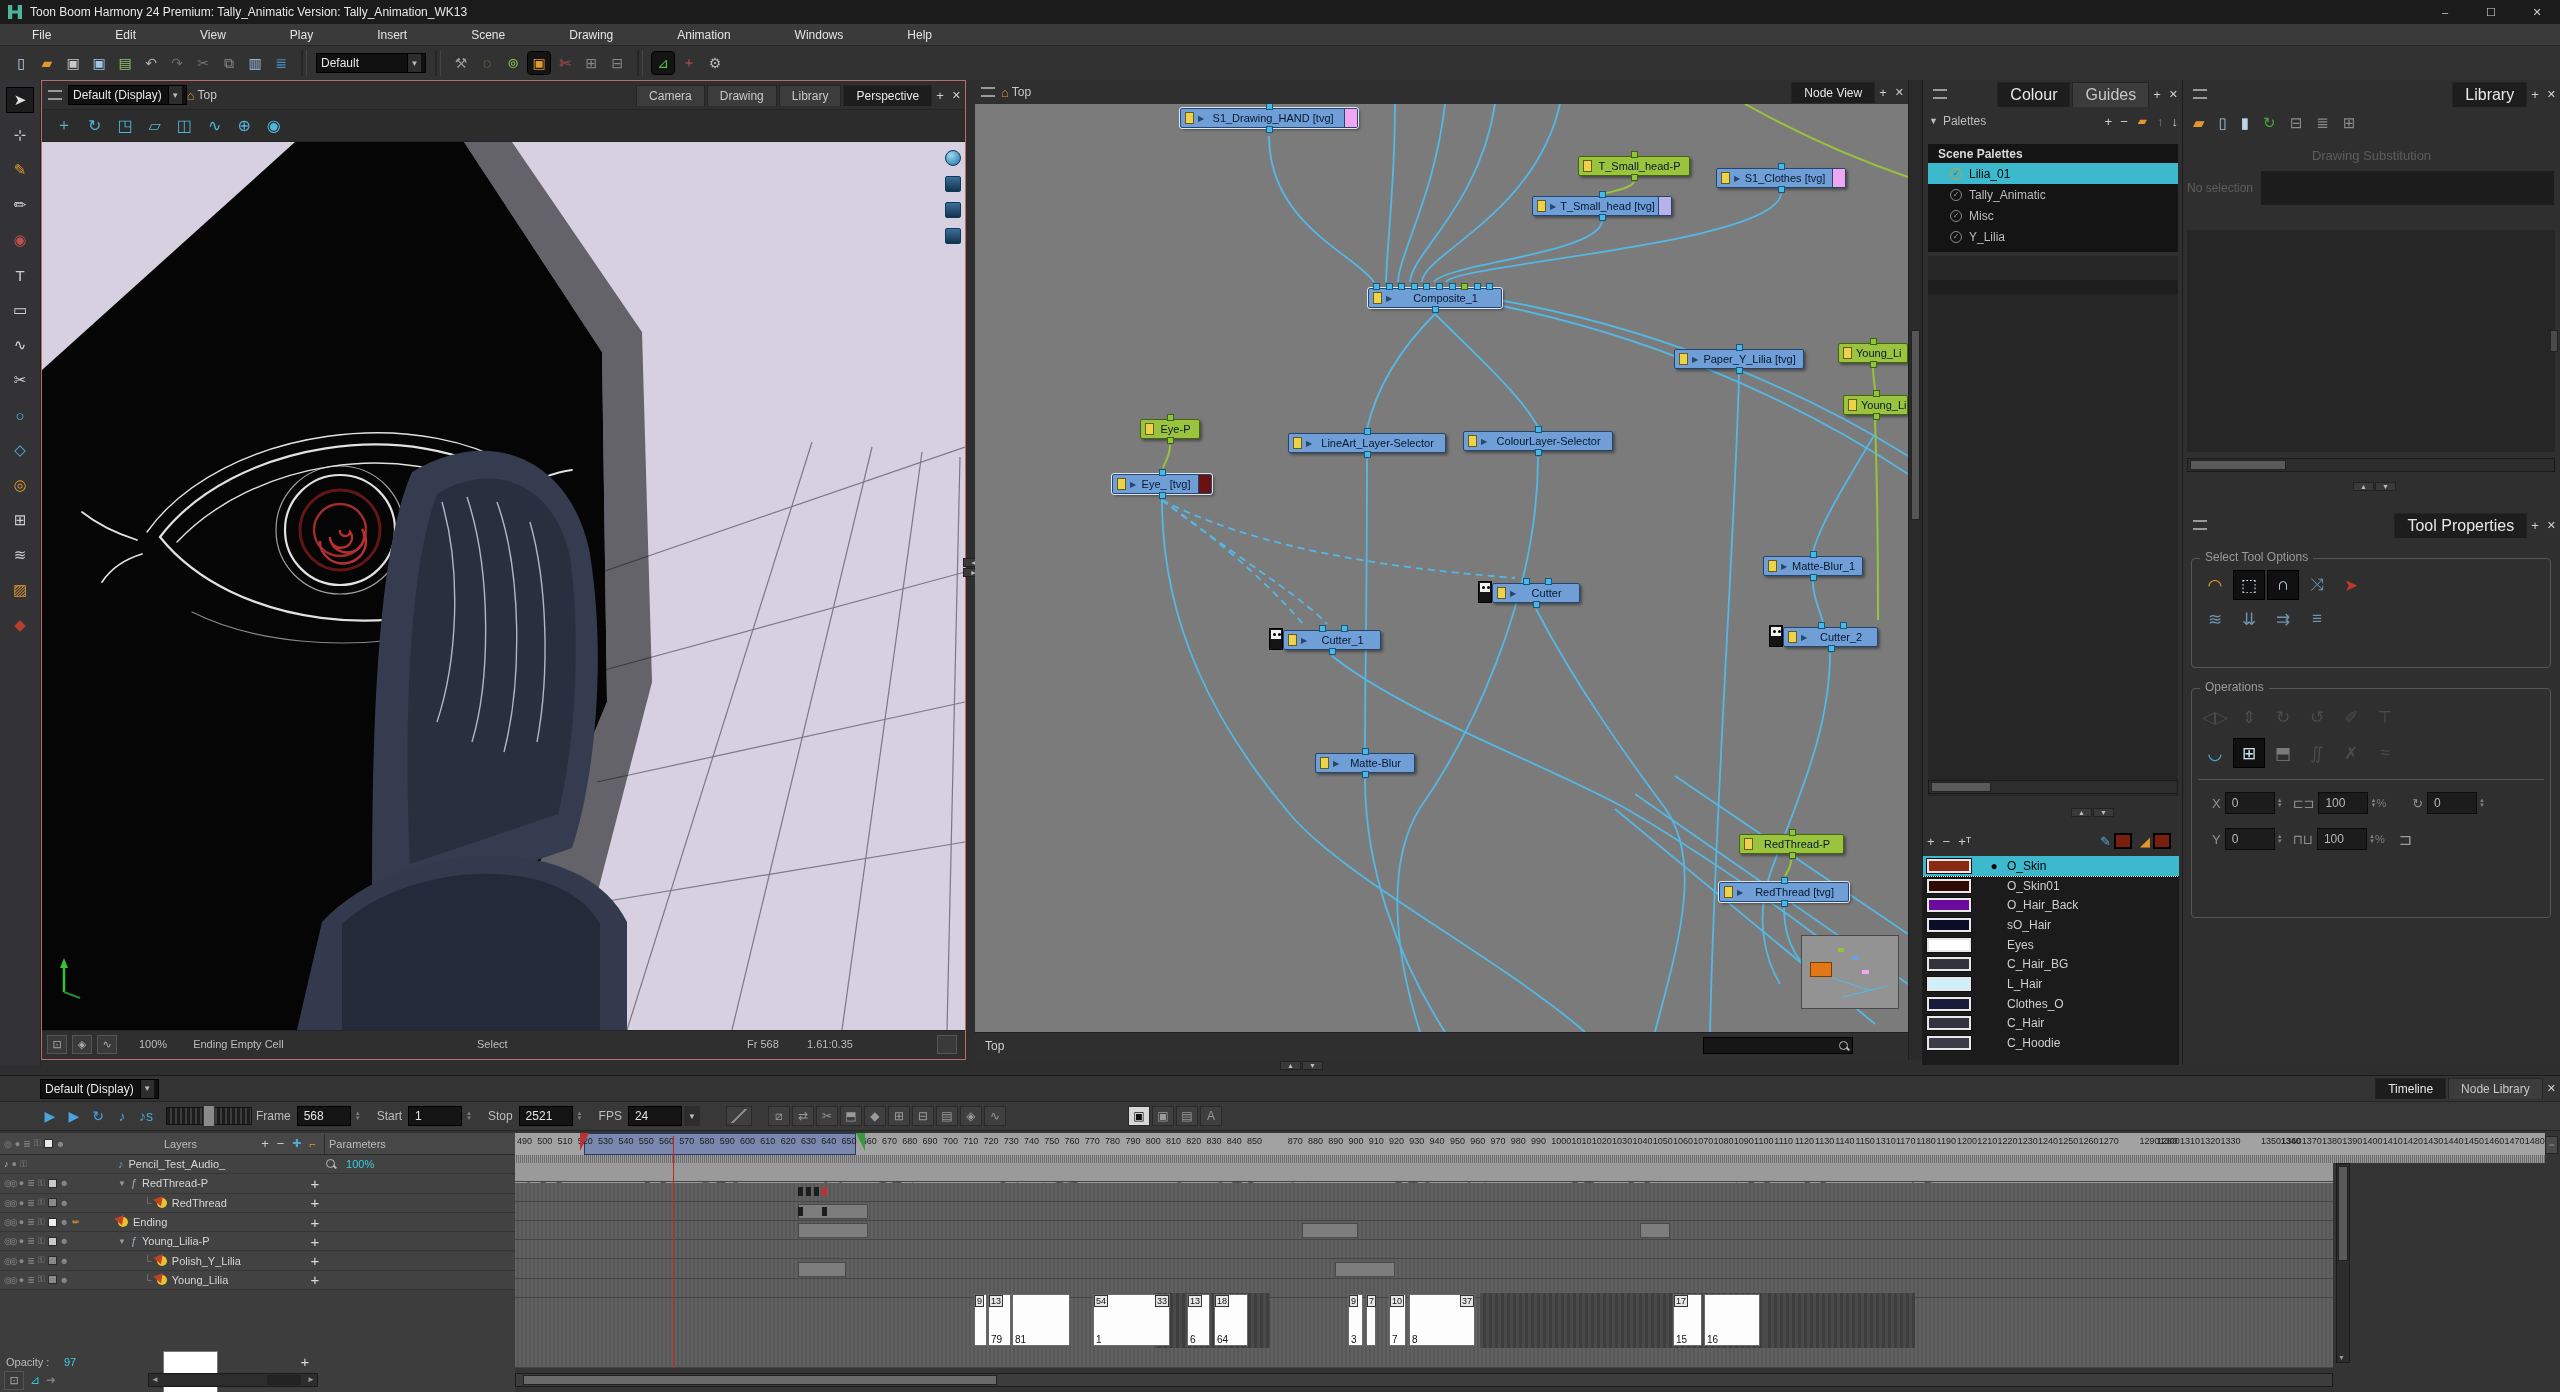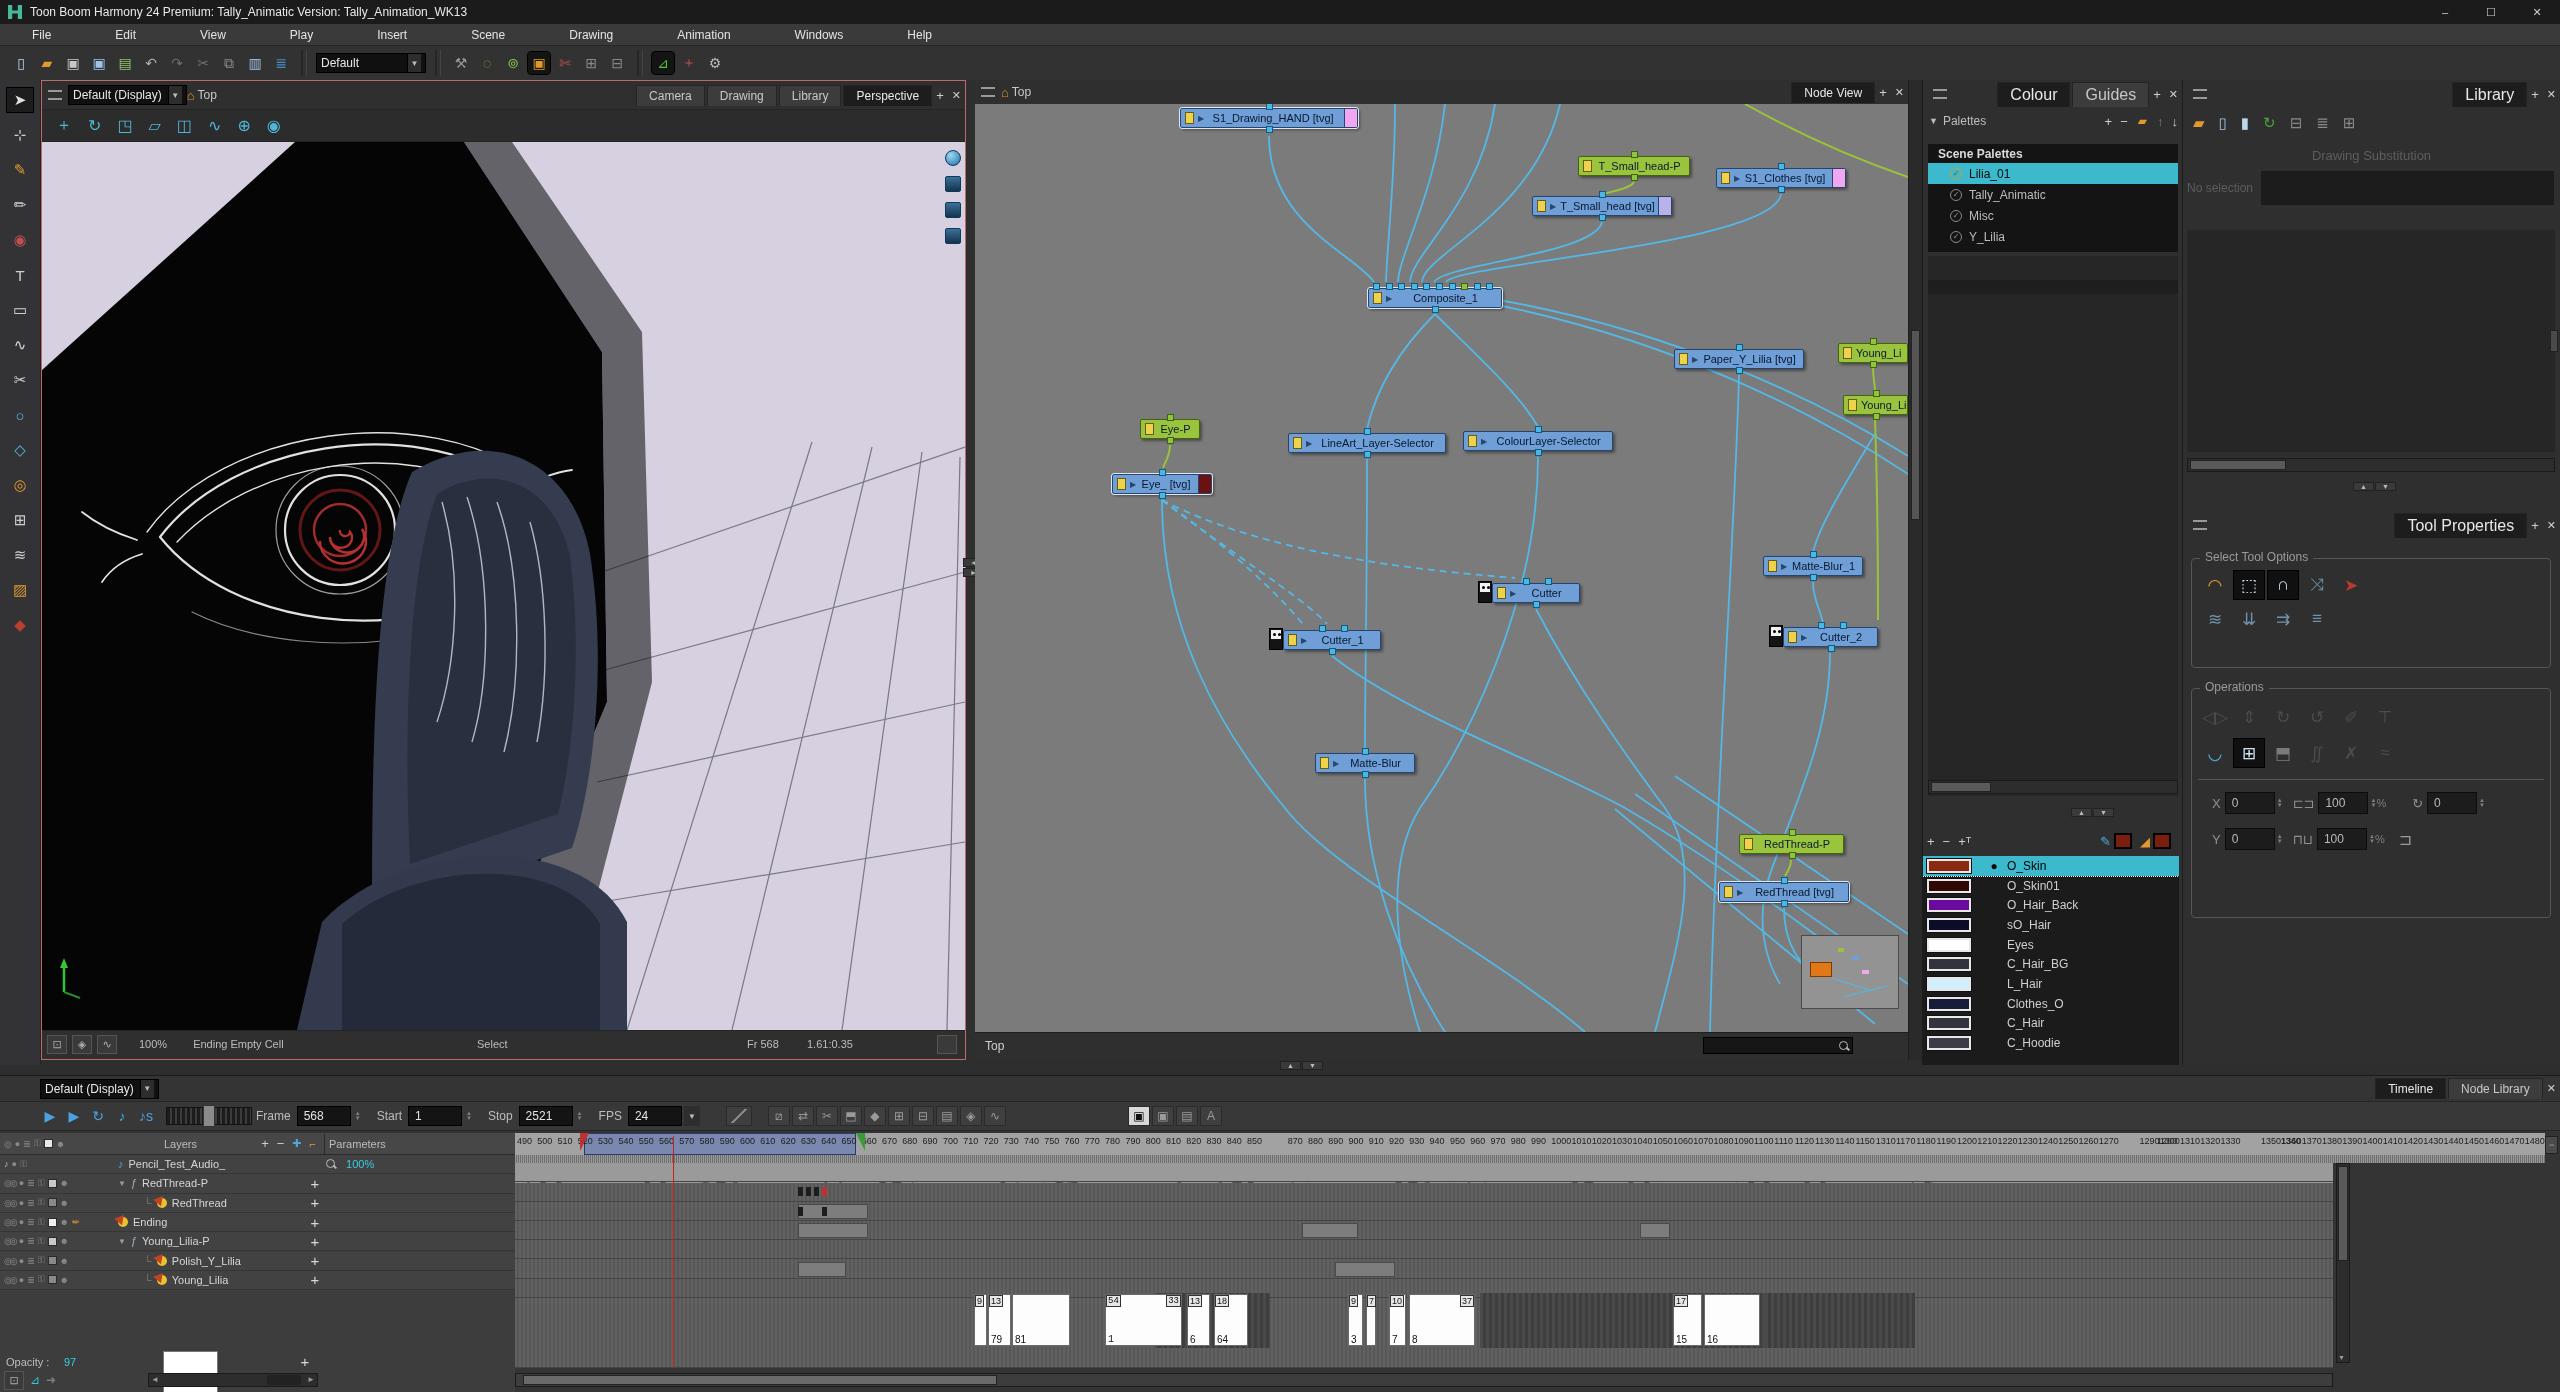--- a/index.html
+++ b/index.html
@@ -1200,21 +1200,21 @@
         <div class="thumb" style="left: 459px; width: 13px;">
           <span class="bdg">9</span>
         </div>
         <div class="thumb" style="left: 473px; width: 23px;">
           <span class="bdg">13</span>
           <span class="num">79</span>
         </div>
         <div class="thumb" style="left: 497px; width: 58px;">
           <span class="num">81</span>
         </div>
-        <div class="thumb" style="left: 590px; width: 77px; font-family: Liberation Mono, monospace;">
+        <div class="thumb" style="left: 578px; width: 77px;">
           <span class="bdg">54</span>
           <span class="bdg bdg2">33</span>
           <span class="num">1</span>
         </div>
         <div class="thumb" style="left: 672px; width: 23px;">
           <span class="bdg">13</span>
           <span class="num">6</span>
         </div>
         <div class="thumb" style="left: 699px; width: 34px;">
           <span class="bdg">18</span>

